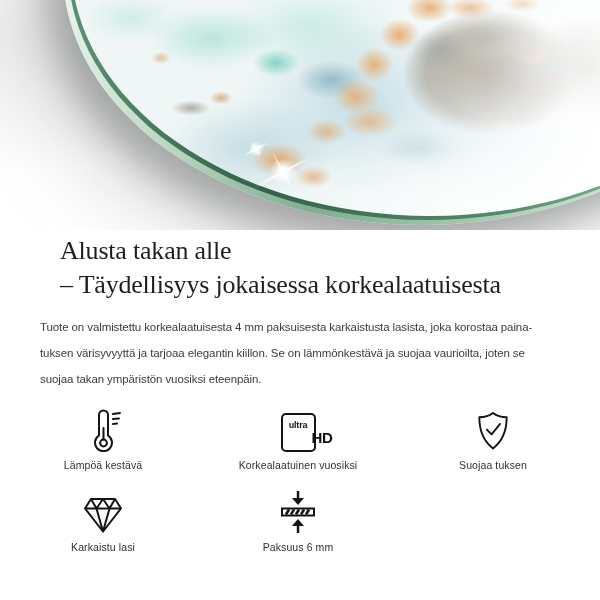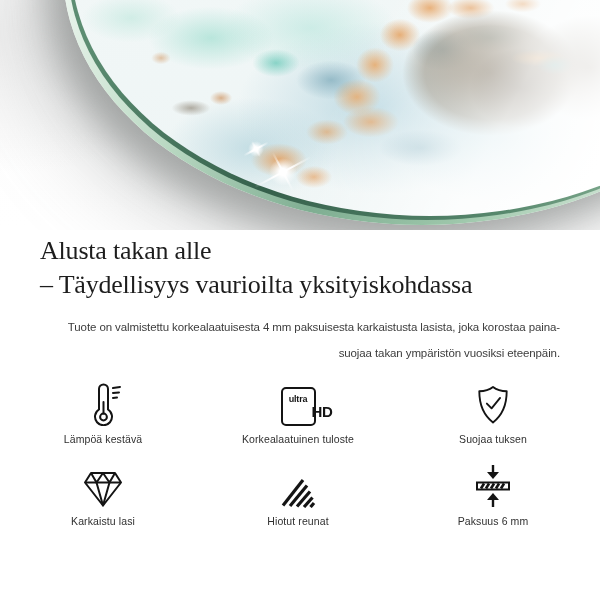--- a/index.html
+++ b/index.html
@@ -82,30 +82,30 @@
     position:absolute;left:-22px;top:-1px;width:44px;height:2px;transform:rotate(62deg);
     background:linear-gradient(90deg, transparent, rgba(255,255,255,.9) 40%, #fff 50%, rgba(255,255,255,.9) 60%, transparent);
   }
   .sparkle.small{left:256px;top:149px;}
   .sparkle.small .glow{left:-8px;top:-8px;width:16px;height:16px;}
   .sparkle.small .ray1{left:-14px;width:28px;}
   .sparkle.small .ray2{left:-9px;width:18px;}
 
   
   .title{
-    margin:4px 40px 0 40px;
+    margin:4px 40px 0 60px;
     font-family:"Liberation Serif",serif;
     font-size:26px;line-height:34px;color:#1d1d1d;letter-spacing:-0.2px;
     font-weight:400;
   }
   .description{
     margin:12px 40px 0 40px;
     font-size:11.5px;line-height:26px;color:#3c3c3c;letter-spacing:-0.1px;
   }
-  .description .line{white-space:nowrap;text-align:right;}
+  .description .line{white-space:nowrap;}
 
   
   .features{
     margin:14px 0 0 23px;
     display:grid;grid-template-columns:160px 160px 160px;
     column-gap:35px;row-gap:16px;
   }
   .feature{display:flex;flex-direction:column;align-items:center;}
   .icon-box{height:46px;display:flex;align-items:flex-end;justify-content:center;}
   .feature .label{margin-top:7px;font-size:10.5px;line-height:13px;color:#303030;letter-spacing:.1px;}
@@ -133,25 +133,26 @@
     </div>
     <div class="sparkle small">
       <div class="ray1"></div>
         <div class="ray2"></div>
         <div class="glow"></div>
     </div>
   </div>
 
   <h1 class="title" style="margin-top:4px;">
     <div>Alusta takan alle</div>
-    <div>– Täydellisyys vaurioilta yksityiskohdassa</div>
+    <div>– Täydellisyys jokaisessa korkealaatuisesta</div>
   </h1>
 
   <div class="description">
     <div class="line">Tuote on valmistettu korkealaatuisesta 4 mm paksuisesta karkaistusta lasista, joka korostaa paina-</div>
+    <div class="line">tuksen värisyvyyttä ja tarjoaa elegantin kiillon. Se on lämmönkestävä ja suojaa vaurioilta, joten se</div>
     <div class="line">suojaa takan ympäristön vuosiksi eteenpäin.</div>
   </div>
 
   <div class="features">
 
     <div class="feature">
       <div class="icon-box">
         <svg class="icon-svg" width="38" height="46" viewBox="0 0 38 46" fill="none" stroke="#141414" stroke-width="2" stroke-linecap="round">
           <path d="M15,9 a4.5,4.5 0 0 1 9,0 V29.5 a8.5,8.5 0 1 1 -9,0 Z"></path>
           <circle cx="19.5" cy="37" r="3.4"></circle>
@@ -164,21 +165,21 @@
       <div class="label">Lämpöä kestävä</div>
     </div>
 
     <div class="feature">
       <div class="icon-box">
         <div class="hd-badge">
           <div class="t">ultra</div>
           <div class="b">HD</div>
         </div>
       </div>
-      <div class="label">Korkealaatuinen tuloste</div>
+      <div class="label">Korkealaatuinen vuosiksi</div>
     </div>
 
     <div class="feature">
       <div class="icon-box">
         <svg class="icon-svg" width="34" height="42" viewBox="0 0 36 42" fill="none" stroke="#141414" stroke-width="2" stroke-linejoin="round" stroke-linecap="round">
           <path d="M18,2 C13.5,5.5 8,6.5 3.5,6.5 C3.5,19 7,31 18,39.5 C29,31 32.5,19 32.5,6.5 C28,6.5 22.5,5.5 18,2 Z"></path>
           <path d="M11.5,19.5 L16.5,24.5 L25.5,13.5"></path>
         </svg>
       </div>
       <div class="label">Suojaa tuksen</div>
@@ -189,32 +190,20 @@
         <svg class="icon-svg" width="40" height="37" viewBox="0 0 40 37" fill="none" stroke="#141414" stroke-width="2" stroke-linejoin="round">
           <path d="M8,2 H32 L38,11.5 L20,34.5 L2,11.5 Z"></path>
           <path d="M2,11.5 H38"></path>
           <path d="M8,2 L13.5,11.5 L20,2 L26.5,11.5 L32,2"></path>
           <path d="M13.5,11.5 L20,34.5 L26.5,11.5"></path>
         </svg>
       </div>
       <div class="label">Karkaistu lasi</div>
     </div>
 
-    <div class="feature">
-      <div class="icon-box">
-        <svg class="icon-svg" width="36" height="32" viewBox="0 0 36 32" fill="none" stroke="#141414" stroke-width="3.2">
-          <line x1="3" y1="29.5" x2="23" y2="4"></line>
-          <line x1="10" y1="30" x2="27" y2="9.5"></line>
-          <line x1="17" y1="30.5" x2="30" y2="15.5"></line>
-          <line x1="24" y1="31" x2="32.5" y2="21.5"></line>
-          <line x1="30.5" y1="31" x2="34" y2="27"></line>
-        </svg>
-      </div>
-      <div class="label">Hiotut reunat</div>
-    </div>
 
     <div class="feature">
       <div class="icon-box">
         <svg class="icon-svg" width="40" height="44" viewBox="0 0 40 44">
           <g stroke="#141414" stroke-width="2.4" fill="none">
             <line x1="20" y1="1" x2="20" y2="9"></line>
             <line x1="20" y1="35" x2="20" y2="43"></line>
           </g>
           <polygon points="14,8 26,8 20,15" fill="#141414"></polygon>
           <polygon points="14,36 26,36 20,29" fill="#141414"></polygon>

